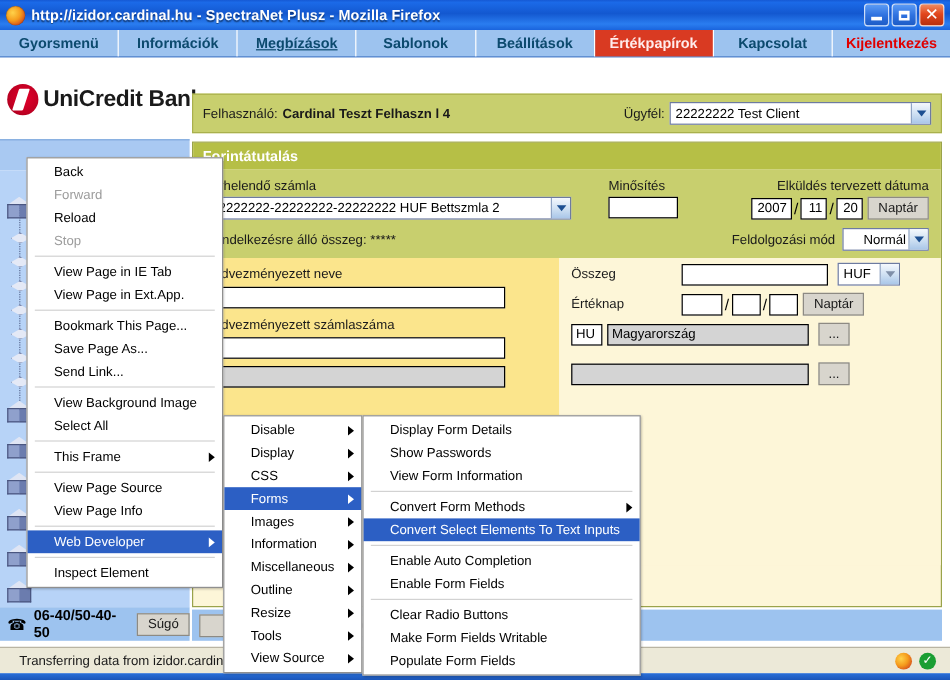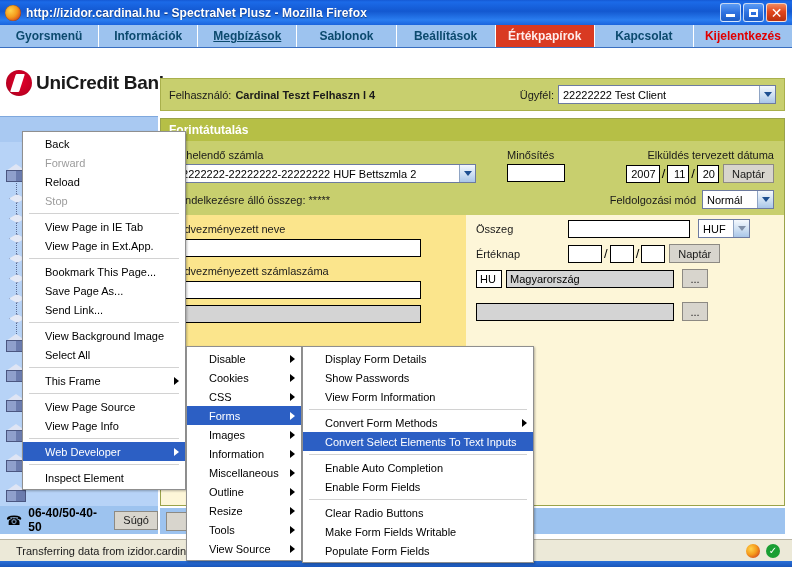--- a/index.html
+++ b/index.html
@@ -398,21 +398,21 @@
             <span class="txt" style="width:22px;">11</span>
             <span class="slash">/</span>
             <span class="txt" style="width:22px;">20</span>
             <span class="btn-gray" style="margin-left:4px;">Naptár</span>
           </div>
         </div>
       </div>
       <div class="row" style="margin-top:7px;align-items:center;">
         <div class="lbl-sm" style="flex:1 1 auto;">Rendelkezésre álló összeg: *****</div>
         <div class="lbl-sm" style="margin-right:6px;">Feldolgozási mód</div>
-        <span class="select-box" style="width:72px;">
+        <span class="select-box" style="width:72px;justify-content:flex-end;">
           <span>Normál</span>
           <span class="arrow">
               <i class="chev"></i>
             </span>
         </span>
       </div>
     </div>
 
     <div class="split" style="height:256px;">
       <div class="col-left">
@@ -528,21 +528,21 @@
         <span>Inspect Element</span>
       </div>
   </div>
 
   <div class="menu" id="menu-webdev">
     <div class="mi">
         <span>Disable</span>
         <i class="submark"></i>
       </div>
     <div class="mi">
-        <span>Cookies</span>
+        <span>Display</span>
         <i class="submark"></i>
       </div>
     <div class="mi">
         <span>CSS</span>
         <i class="submark"></i>
       </div>
     <div class="mi sel">
         <span>Forms</span>
         <i class="submark"></i>
       </div>

